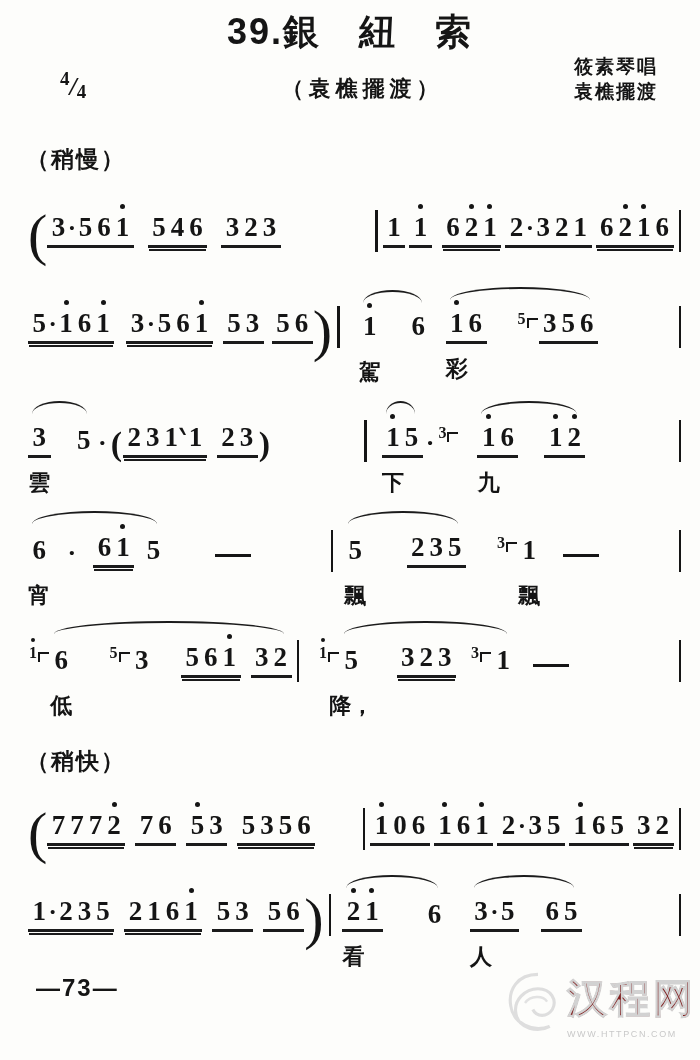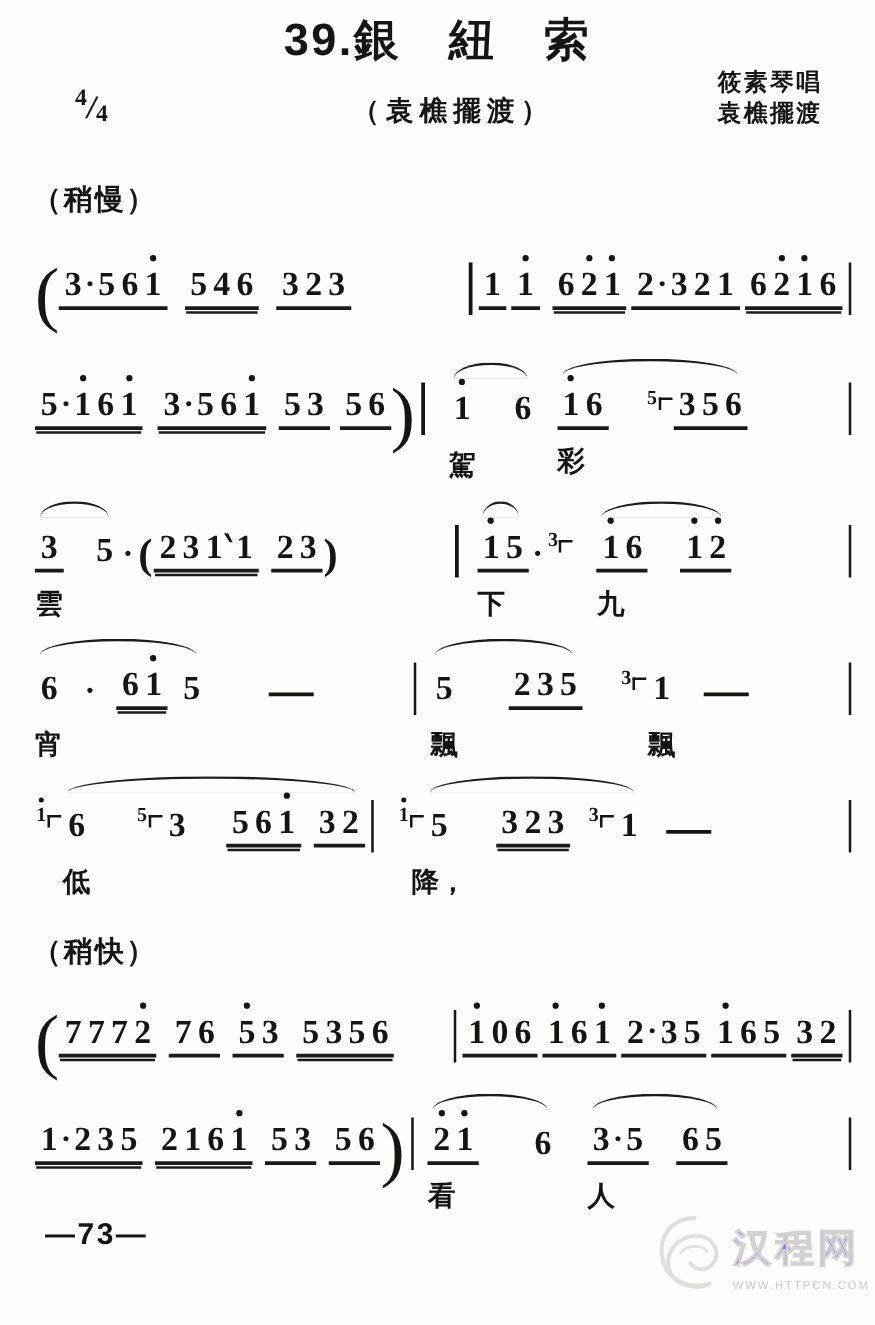--- a/index.html
+++ b/index.html
@@ -56,21 +56,21 @@
   .gdotc{width:4px;height:4px;border-radius:50%;background:#151515;display:block;}
   .gn{font-size:16px;line-height:16px;font-weight:700;font-family:"Liberation Serif",serif;}
   .ghook{width:9px;height:8px;border-top:2px solid #151515;border-left:2px solid #151515;
          margin-left:1px;align-self:flex-end;transform:translateY(1px);}
   .gapsp{display:inline-block;}
   .fill{flex:1 1 auto;min-width:4px;}
   .pageno{position:absolute;left:36px;top:974px;font-size:24px;font-weight:700;
           letter-spacing:2px;}
   .wm{position:absolute;right:4px;top:964px;display:flex;align-items:center;color:#dcdcdc;}
   .wm-texts{display:flex;flex-direction:column;align-items:flex-start;margin-left:-10px;}
-  .wm-name{font-size:31px;font-weight:700;letter-spacing:3px;color:#8b5cf6;
+  .wm-name{font-size:40px;font-weight:700;letter-spacing:3px;color:#7f1d1d;
            -webkit-text-stroke:1px #d2d2d2;}
   .wm-url{font-size:9px;letter-spacing:1.6px;color:#c9c9c9;margin-top:3px;}
 </style>
 </head>
 <body>
 
 <div class="page">
 
   <div class="title">39.銀　紐　索</div>
 

